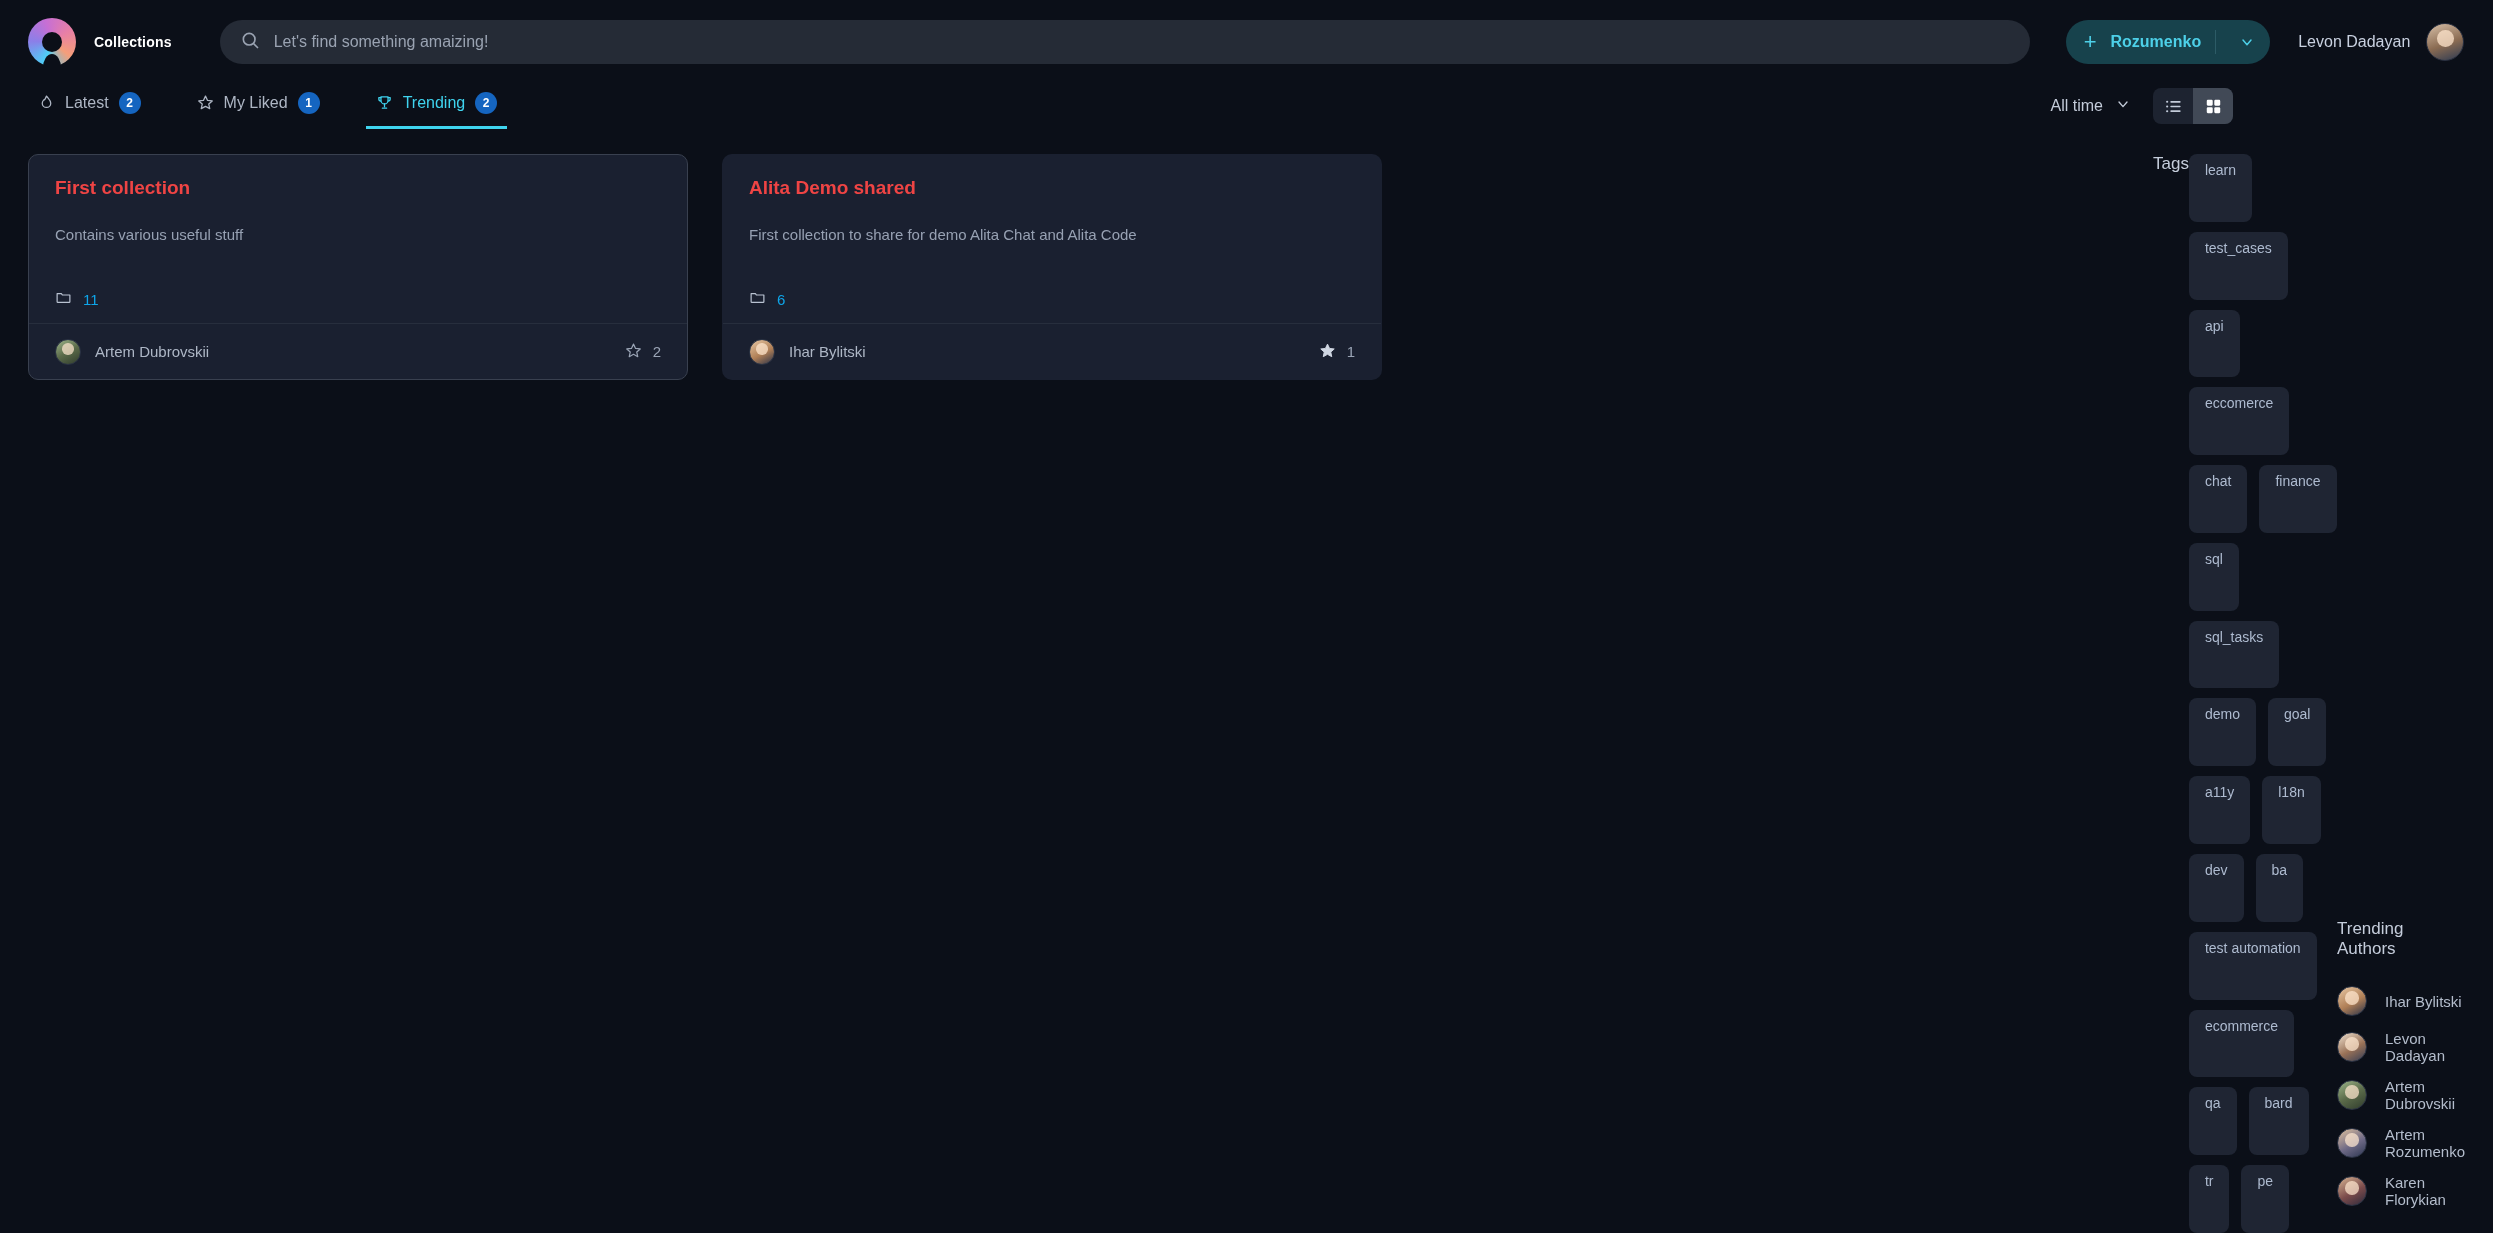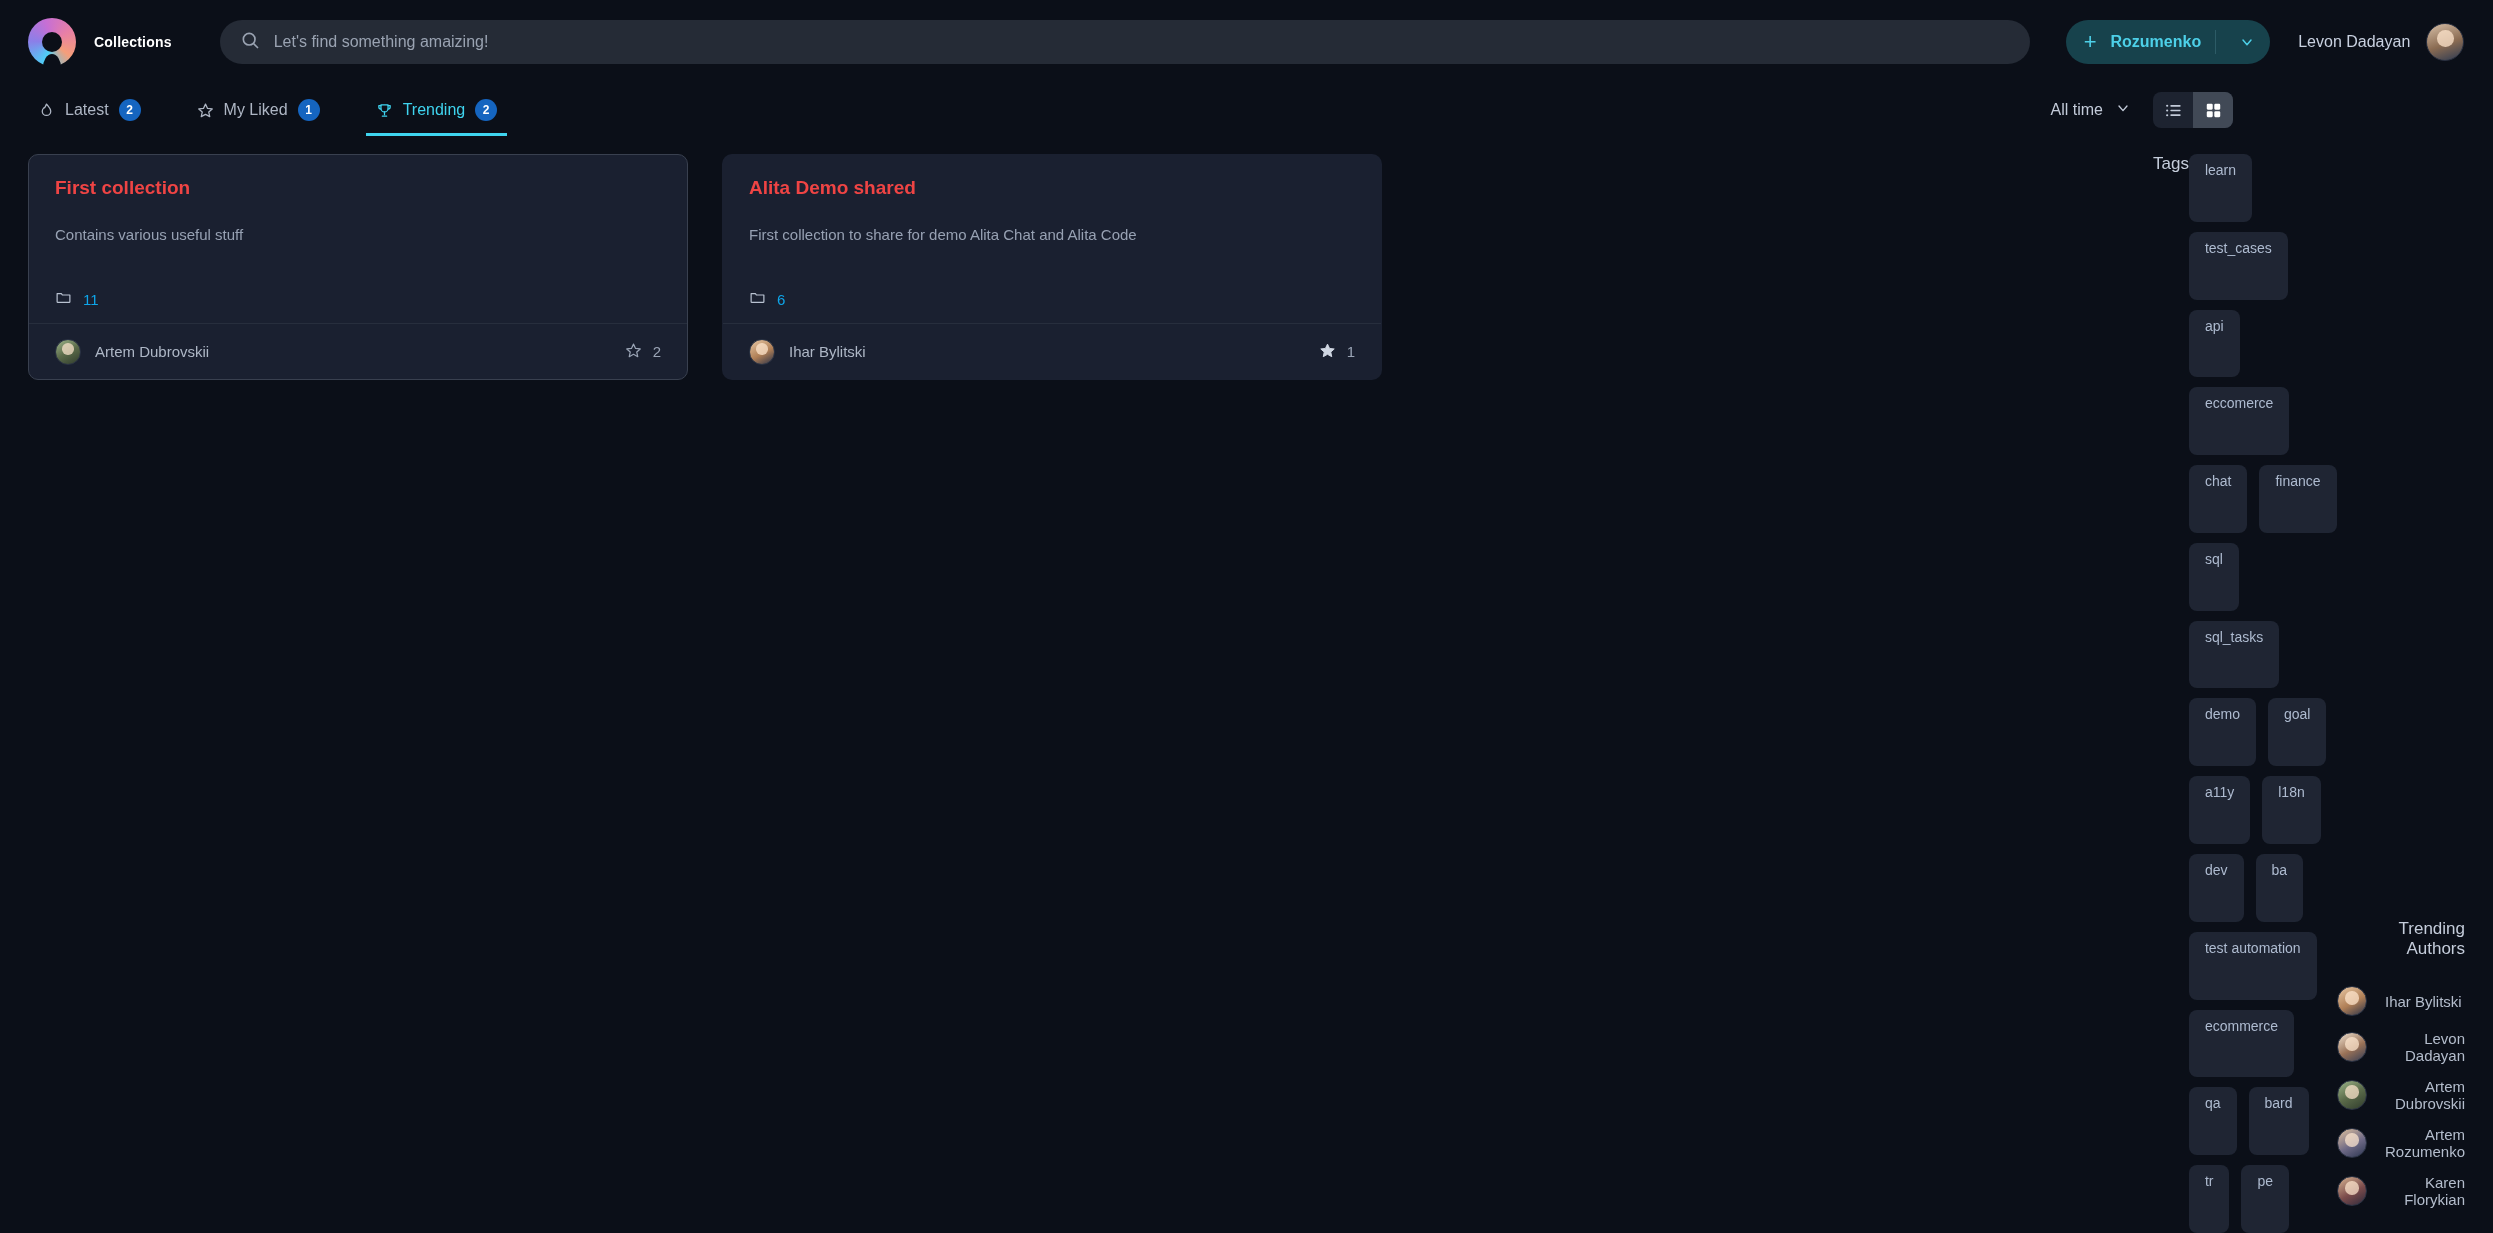--- a/index.html
+++ b/index.html
@@ -81,21 +81,21 @@
     border: 1px solid #2a3040; flex:0 0 auto; position:relative; overflow:hidden;
   }
   .avatar::after{
     content:""; position:absolute; left:50%; top:18%;
     width:46%; height:46%; margin-left:-23%;
     border-radius:50%; background:rgba(255,230,205,.75);
   }
 
   
   .subbar {
-    display:flex; align-items:flex-end;
+    display:flex; align-items:center;
     height: 52px; padding: 0 28px;
     position: relative;
     gap: 40px;
   }
   .tabs { display:flex; gap: 36px; align-items:flex-end; }
   .tab {
     display:flex; align-items:center; gap:10px;
     padding: 0 10px 12px 10px;
     font-size: 16px; color:#aeb6c4; cursor:pointer;
     border-bottom: 3px solid transparent;
@@ -156,21 +156,21 @@
 
   
   .side { width: 340px; padding: 18px 28px 0 0; display:flex; flex-direction:row; }
   .side-title { font-size:17px; color:#c5cddb; margin-bottom: 26px; }
   .tags { display:flex; flex-wrap:wrap; gap: 10px 12px; }
   .tag {
     background:#1f2533; color:#aebbd0;
     border-radius: 8px; padding: 8px 16px;
     font-size: 14px; cursor:pointer; white-space:nowrap;
   }
-  .authors-block { margin-top: auto; padding-bottom: 18px; text-align: right; }
+  .authors-block { margin-top: auto; padding-bottom: 18px; }
   .authors-title { font-size:17px; color:#c5cddb; margin-bottom: 20px; }
   .author-row { display:flex; align-items:center; gap:18px; padding: 7px 0; cursor:pointer; }
   .author-row .a-av { width:30px; height:30px; border-radius:50%; border:1px solid #2b3344; overflow:hidden; position:relative; flex:0 0 auto; }
   .author-row .a-av::after{
     content:""; position:absolute; left:50%; top:16%;
     width:48%; height:48%; margin-left:-24%;
     border-radius:50%; background:rgba(255,232,208,.72);
   }
   .author-row .a-name { font-size:15px; color:#b4bdcc; }
 </style>

